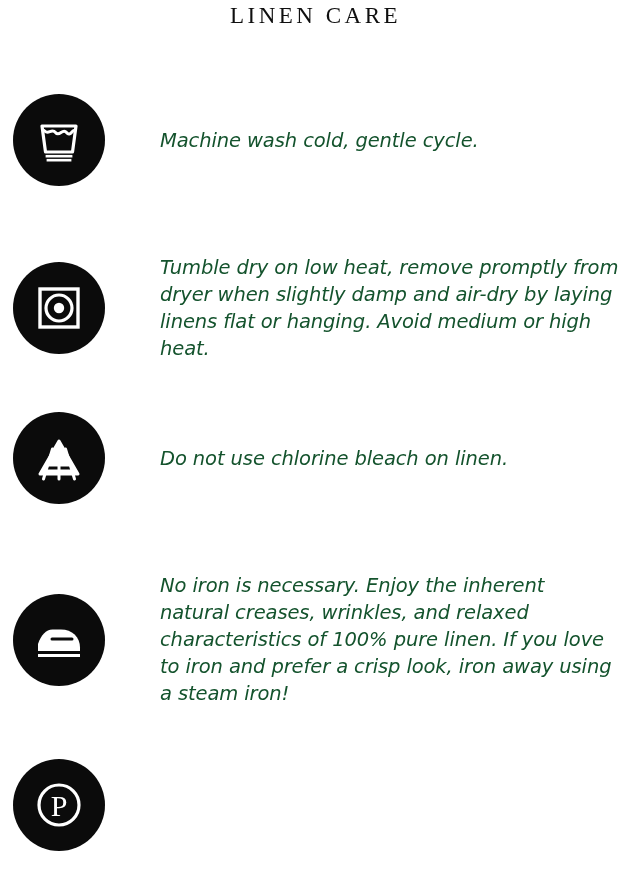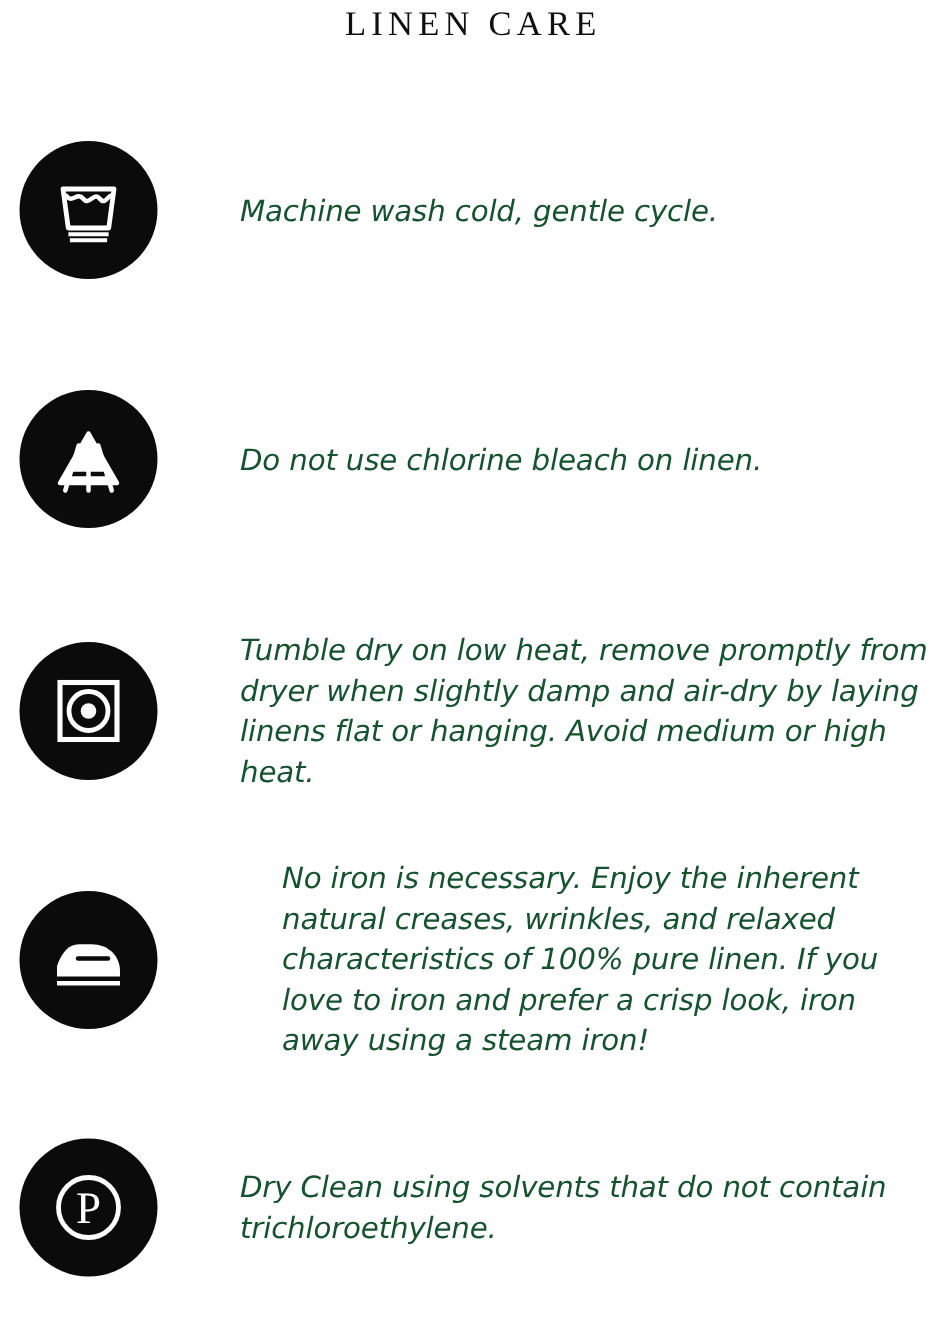--- a/index.html
+++ b/index.html
@@ -65,21 +65,21 @@
     color: #14532d;
     padding-left: 52px;
     padding-right: 12px;
     max-width: 470px;
     letter-spacing: -0.1px;
   }
   
   .row-wash   { margin-bottom: 62px; }
   .row-bleach { margin-bottom: 62px; }
   .row-dry    { margin-bottom: 44px; }
-  .row-iron   { margin-bottom: 46px; gap: 28px; }
+  .row-iron   { margin-bottom: 46px; }
   svg { display: block; }
 </style>
 </head>
 <body>
 
 <div class="page">
 
   <div class="title">LINEN CARE</div>
 
   <div class="care-list">
@@ -91,46 +91,46 @@
             <path d="M11 14 L45 14 L41.5 40 L14.5 40 Z" fill="none" stroke="#ffffff" stroke-width="3.2" stroke-linejoin="round"></path>
             <path d="M13.2 18.5 C17 24, 20.5 15.5, 24.5 20.5 C28.5 25.5, 31.5 15.5, 35.5 20.5 C39 25, 41.5 18, 42.8 18.5" fill="none" stroke="#ffffff" stroke-width="3" stroke-linecap="round"></path>
             <line x1="14.6" y1="44.2" x2="41.4" y2="44.2" stroke="#ffffff" stroke-width="2.6"></line>
             <line x1="15.6" y1="48.2" x2="40.4" y2="48.2" stroke="#ffffff" stroke-width="2.6"></line>
           </svg>
         </div>
       </div>
       <div class="care-text">Machine wash cold, gentle cycle.</div>
     </div>
 
+    <div class="care-row row-dry">
+      <div class="icon-wrap">
+        <div class="icon-circle">
+          <svg width="58" height="58" viewBox="0 0 58 58" aria-hidden="true">
+            <rect x="10" y="10" width="38" height="38" fill="none" stroke="#ffffff" stroke-width="3.4"></rect>
+            <circle cx="29" cy="29" r="13" fill="none" stroke="#ffffff" stroke-width="3.2"></circle>
+            <circle cx="29" cy="29" r="5.2" fill="#ffffff"></circle>
+          </svg>
+        </div>
+      </div>
+      <div class="care-text">Tumble dry on low heat, remove promptly from dryer when slightly damp and air-dry by laying linens flat or hanging. Avoid medium or high heat.</div>
+    </div>
+
     <div class="care-row row-bleach">
       <div class="icon-wrap">
         <div class="icon-circle">
           <svg width="56" height="56" viewBox="0 0 56 56" aria-hidden="true">
             <path d="M28 11 L47 44 L9 44 Z" fill="#ffffff" stroke="#ffffff" stroke-width="3" stroke-linejoin="round"></path>
             <line x1="16" y1="38" x2="40" y2="38" stroke="#0b0b0b" stroke-width="3"></line>
             <line x1="21.5" y1="19" x2="12.5" y2="49" stroke="#ffffff" stroke-width="3" stroke-linecap="round"></line>
             <line x1="34.5" y1="19" x2="43.5" y2="49" stroke="#ffffff" stroke-width="3" stroke-linecap="round"></line>
             <line x1="28" y1="22" x2="28" y2="49" stroke="#ffffff" stroke-width="3" stroke-linecap="round"></line>
           </svg>
         </div>
       </div>
       <div class="care-text">Do not use chlorine bleach on linen.</div>
-    </div>
-
-    <div class="care-row row-dry">
-      <div class="icon-wrap">
-        <div class="icon-circle">
-          <svg width="58" height="58" viewBox="0 0 58 58" aria-hidden="true">
-            <rect x="10" y="10" width="38" height="38" fill="none" stroke="#ffffff" stroke-width="3.4"></rect>
-            <circle cx="29" cy="29" r="13" fill="none" stroke="#ffffff" stroke-width="3.2"></circle>
-            <circle cx="29" cy="29" r="5.2" fill="#ffffff"></circle>
-          </svg>
-        </div>
-      </div>
-      <div class="care-text">Tumble dry on low heat, remove promptly from dryer when slightly damp and air-dry by laying linens flat or hanging. Avoid medium or high heat.</div>
     </div>
 
     <div class="care-row row-iron">
       <div class="icon-wrap">
         <div class="icon-circle">
           <svg width="58" height="58" viewBox="0 0 58 58" aria-hidden="true">
             <path d="M8 40 L50 40 L50 36.5 C50 26, 42 18.5, 31 18.5 L22.5 18.5 C16 18.5, 11 24, 8 33 Z" fill="#ffffff"></path>
             <line x1="8" y1="44.5" x2="50" y2="44.5" stroke="#ffffff" stroke-width="3"></line>
             <line x1="22" y1="28" x2="42" y2="28" stroke="#0b0b0b" stroke-width="3" stroke-linecap="round"></line>
           </svg>
@@ -141,17 +141,16 @@
 
     <div class="care-row row-dryclean">
       <div class="icon-wrap">
         <div class="icon-circle">
           <svg width="58" height="58" viewBox="0 0 58 58" aria-hidden="true">
             <circle cx="29" cy="29" r="20" fill="none" stroke="#ffffff" stroke-width="3.2"></circle>
             <text x="29" y="39.5" text-anchor="middle" font-family="Liberation Serif, serif" font-size="30" fill="#ffffff">P</text>
           </svg>
         </div>
       </div>
-      <div class="care-text">Dry Clean using solvents that do not contain trichloroethylene.</div>
     </div>
 
   </div>
 </div>
 
 </body></html>

